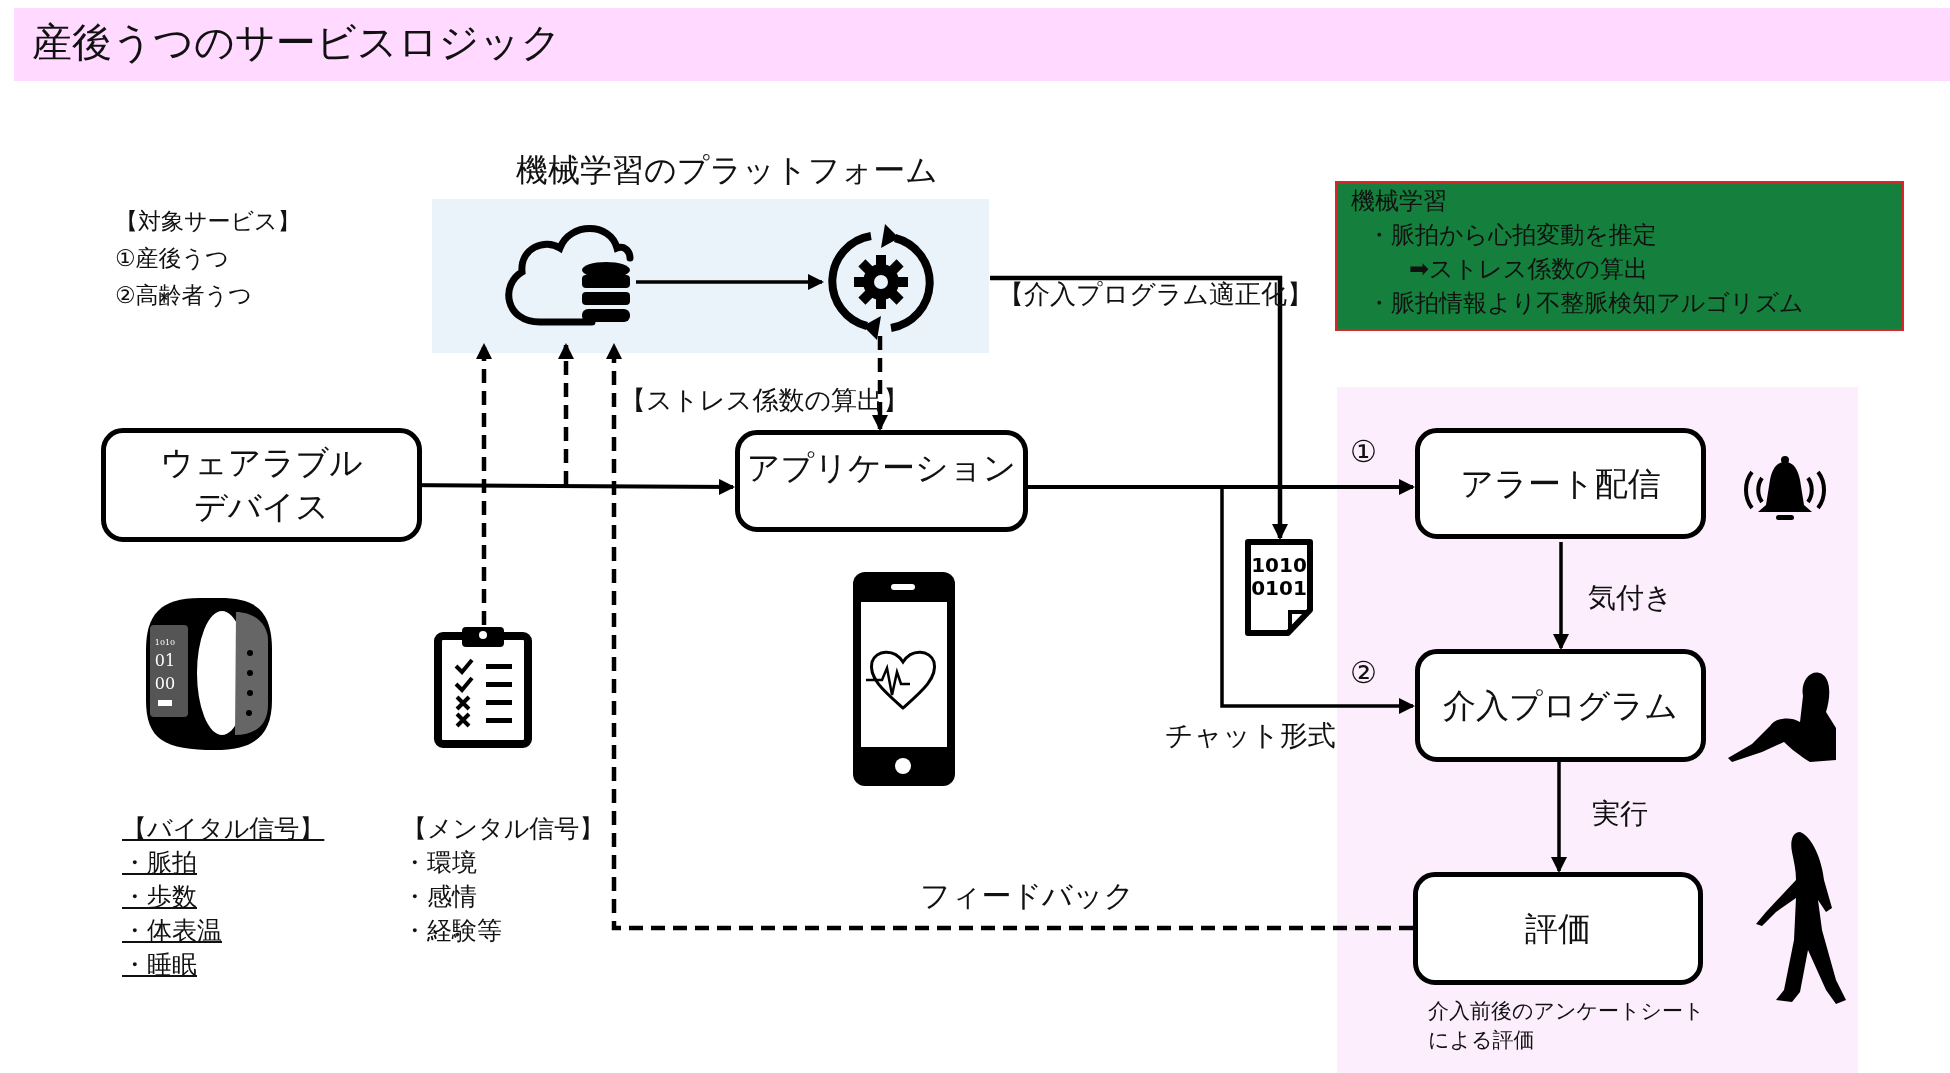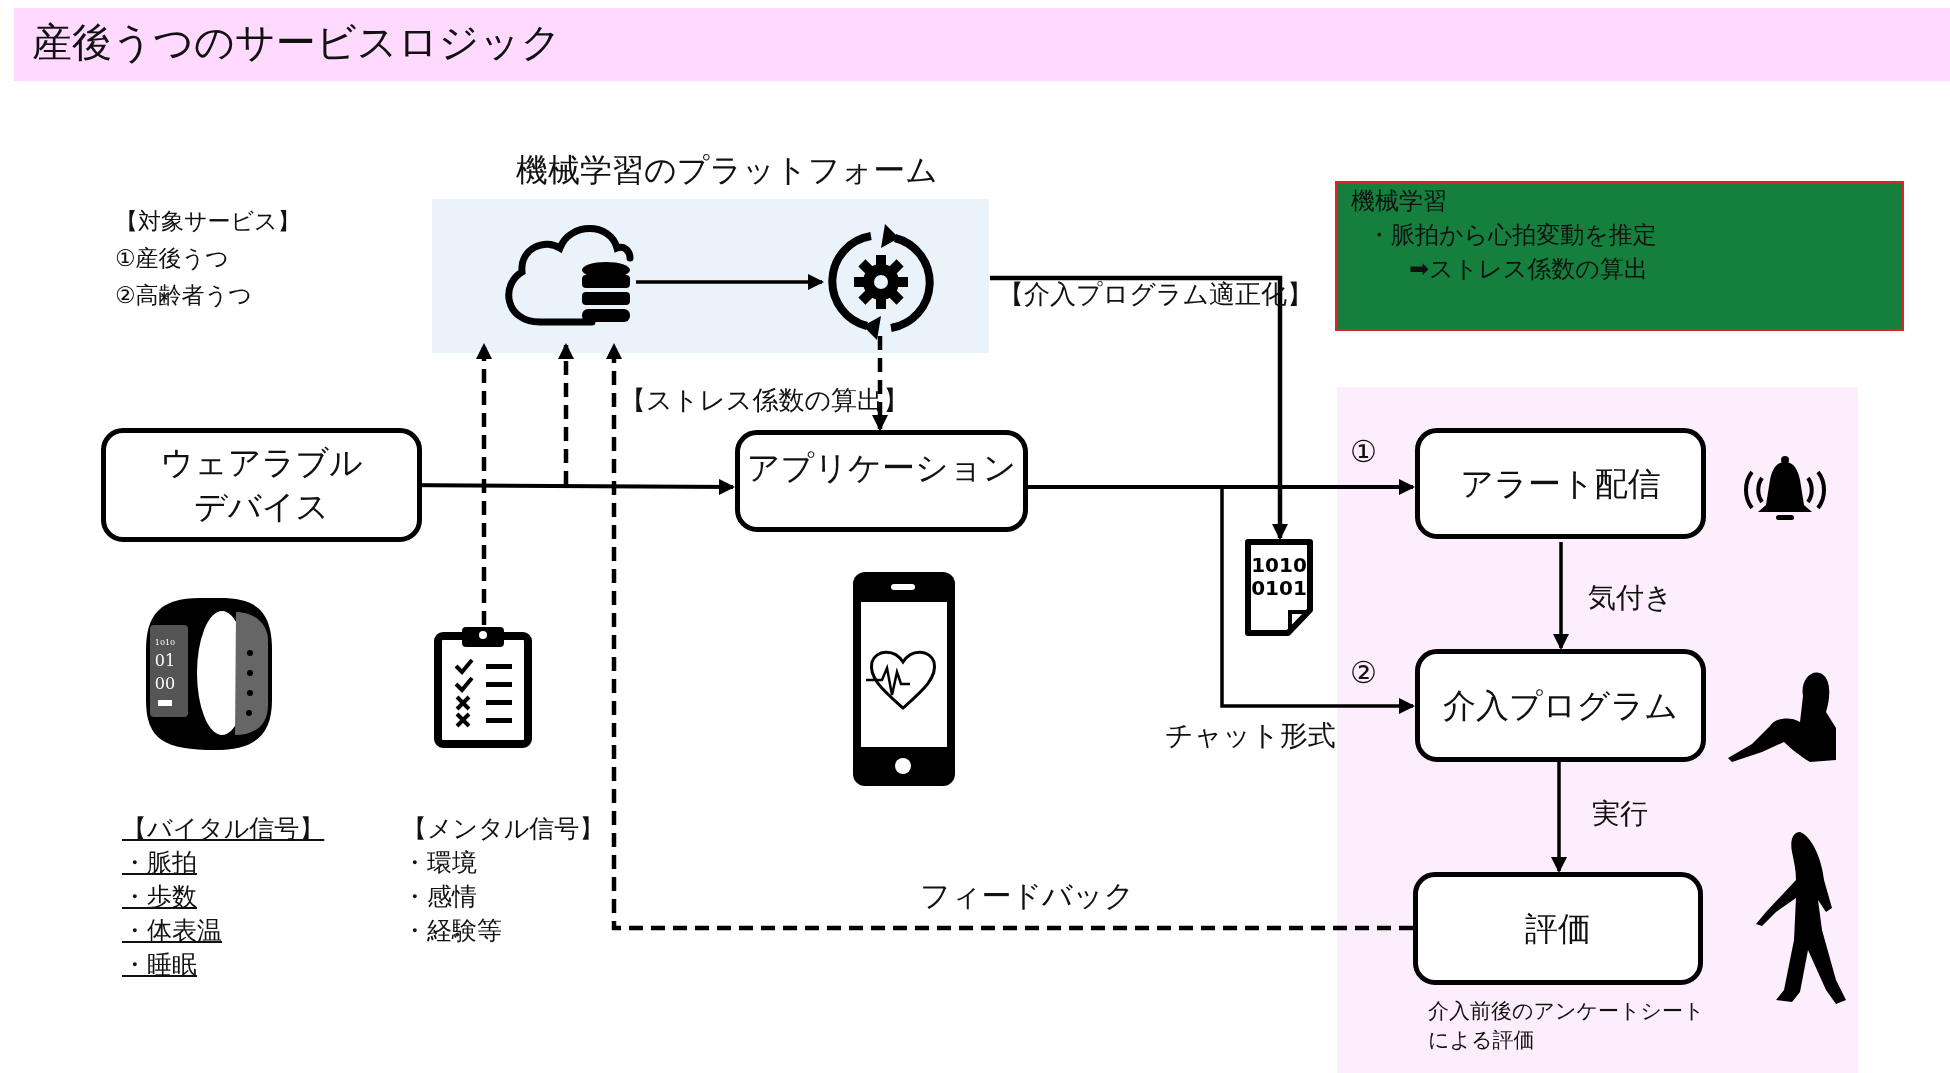--- a/index.html
+++ b/index.html
@@ -33,20 +33,21 @@
   <div>①産後うつ</div>
   <div>②高齢者うつ</div>
 </div>
 
 <div class="txt t32" style="left:516px;top:150px;">機械学習のプラットフォーム</div>
 
 <div class="abs redbox">
   <div class="ln" style="left:14px;top:2px;">機械学習</div>
   <div class="ln" style="left:30px;top:36px;">・脈拍から心拍変動を推定</div>
   <div class="ln" style="left:72px;top:70px;">➡ストレス係数の算出</div>
+  <div class="ln" style="left:30px;top:104px;">・脈拍情報より不整脈検知アルゴリズム</div>
 </div>
 
 <svg class="lines" width="1950" height="1073">
   <defs>
     <marker id="ah" markerWidth="10" markerHeight="10" refX="9" refY="5" orient="auto" markerUnits="userSpaceOnUse">
       <path d="M0,0 L10,5 L0,10 Z" fill="#000"></path>
     </marker>
     <marker id="ahs" markerWidth="16" markerHeight="16" refX="14" refY="8" orient="auto" markerUnits="userSpaceOnUse">
       <path d="M0,0 L16,8 L0,16 Z" fill="#000"></path>
     </marker>

